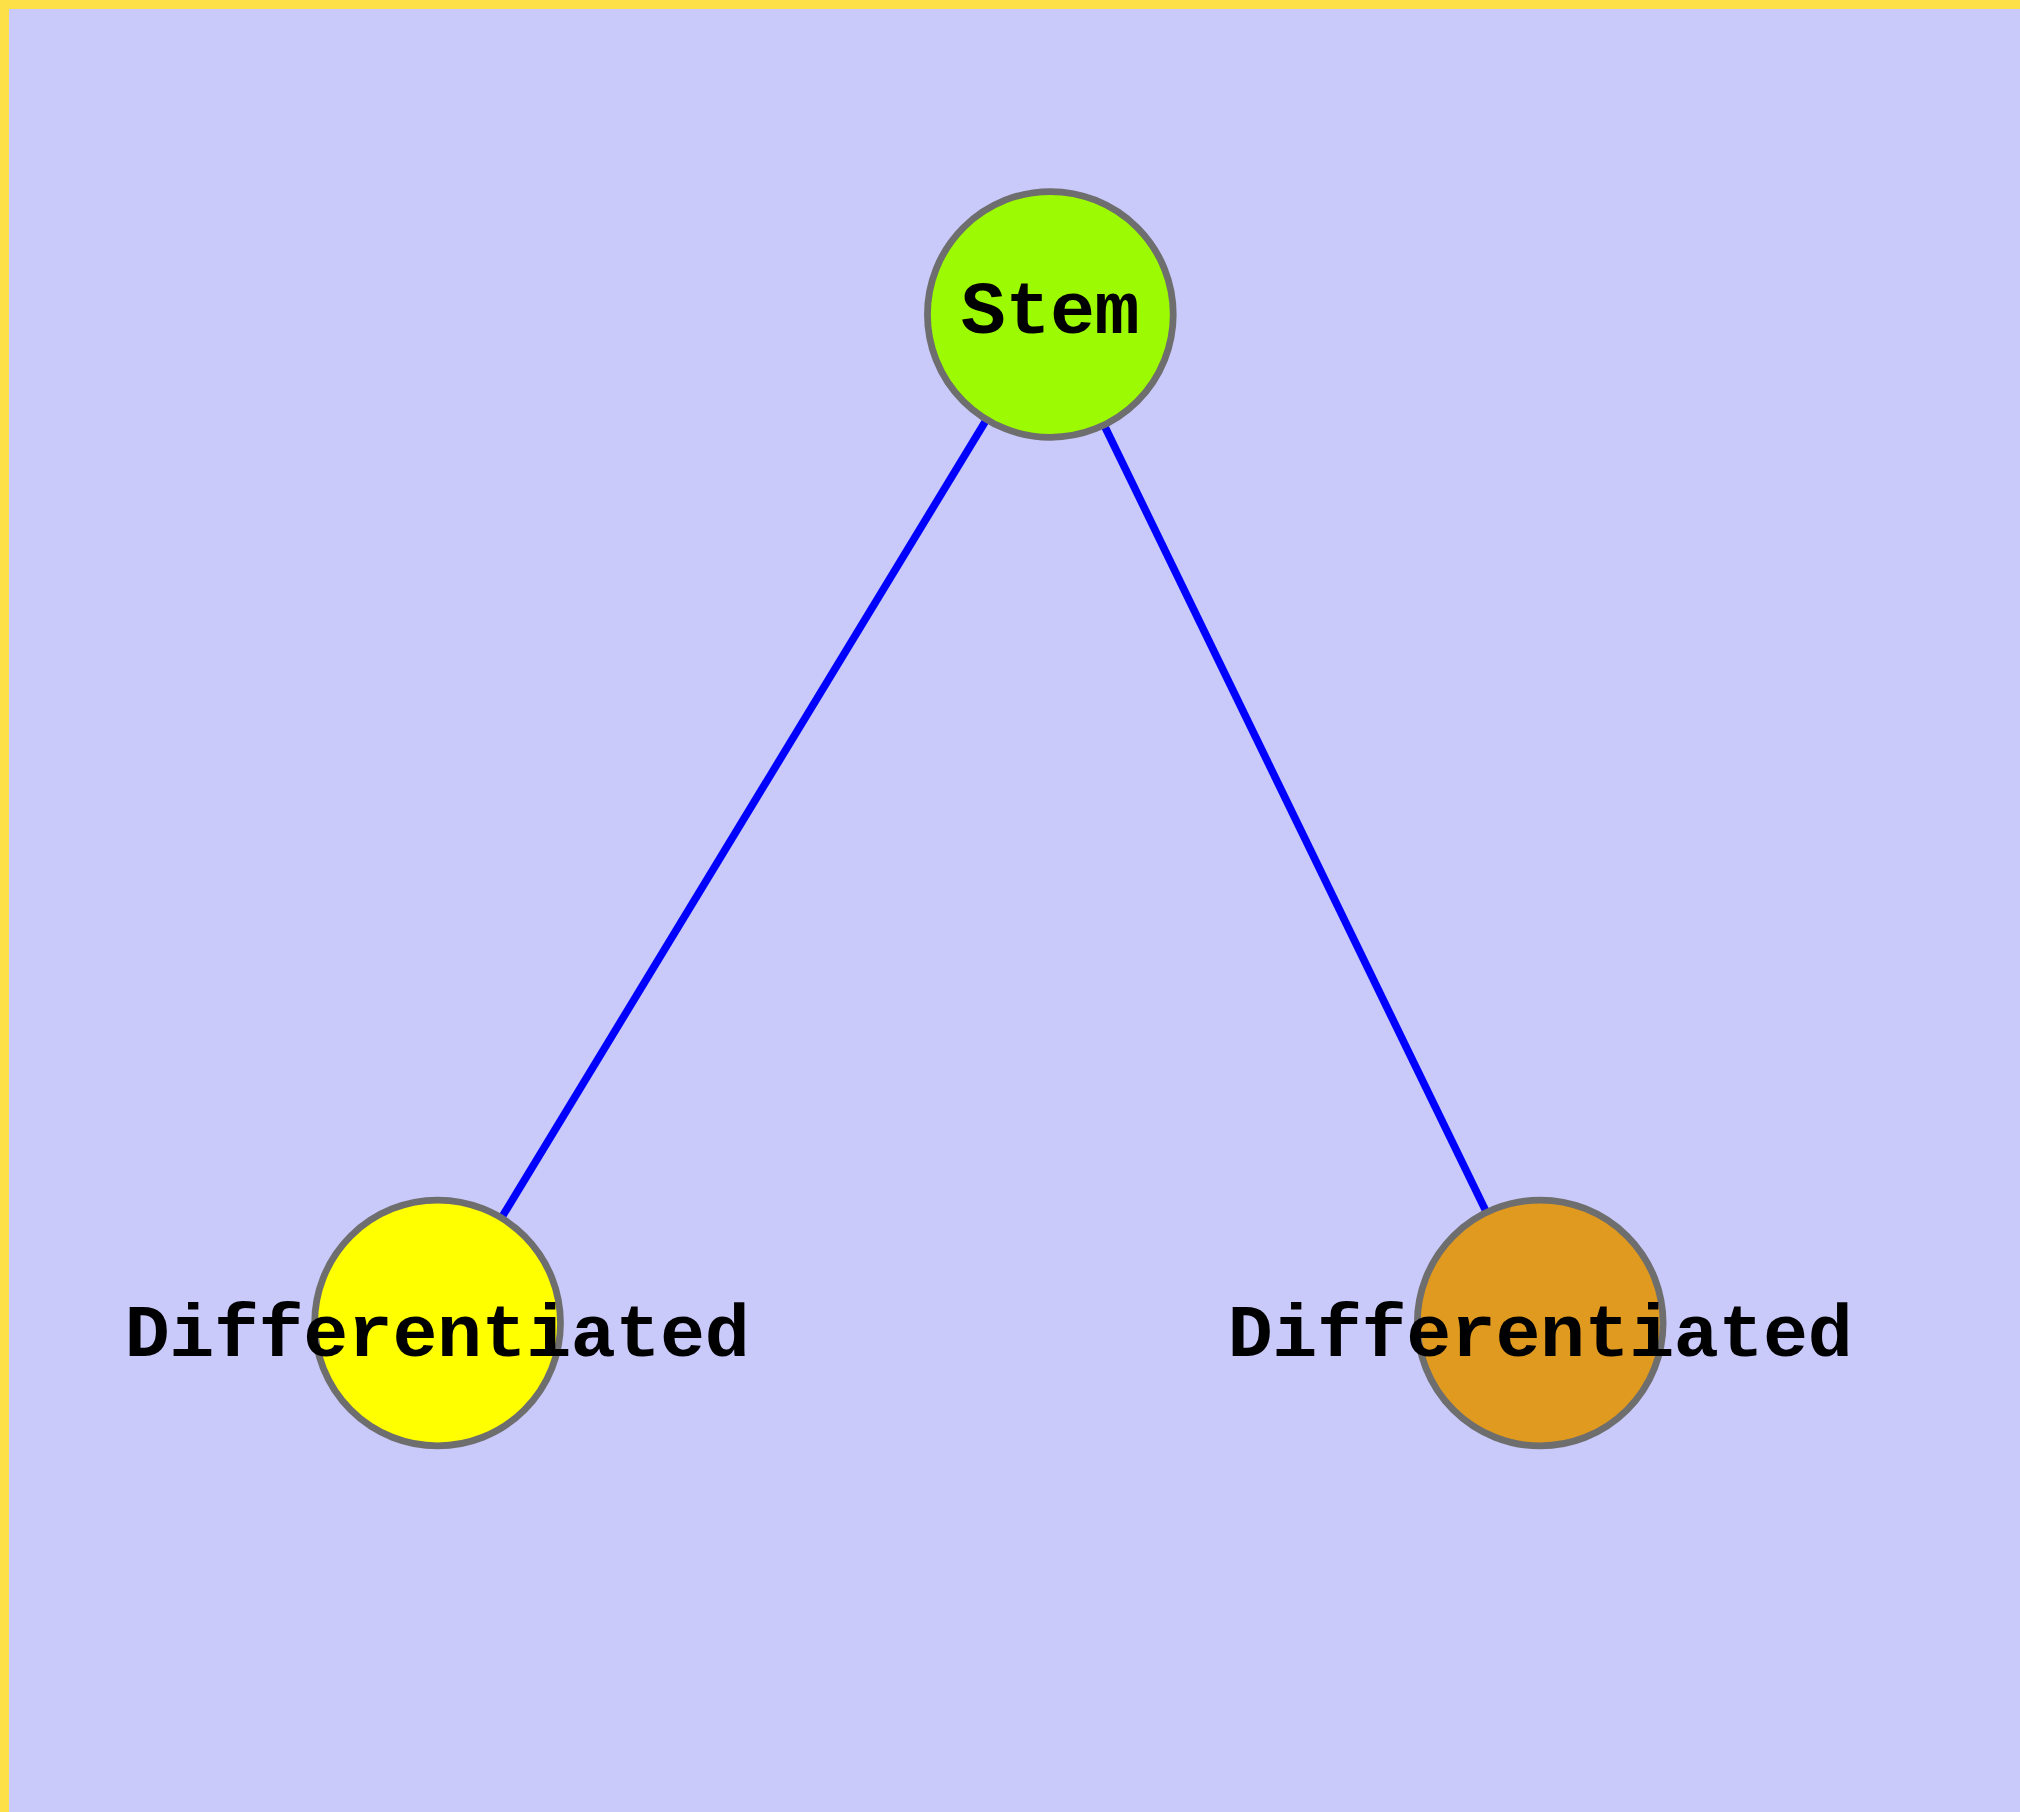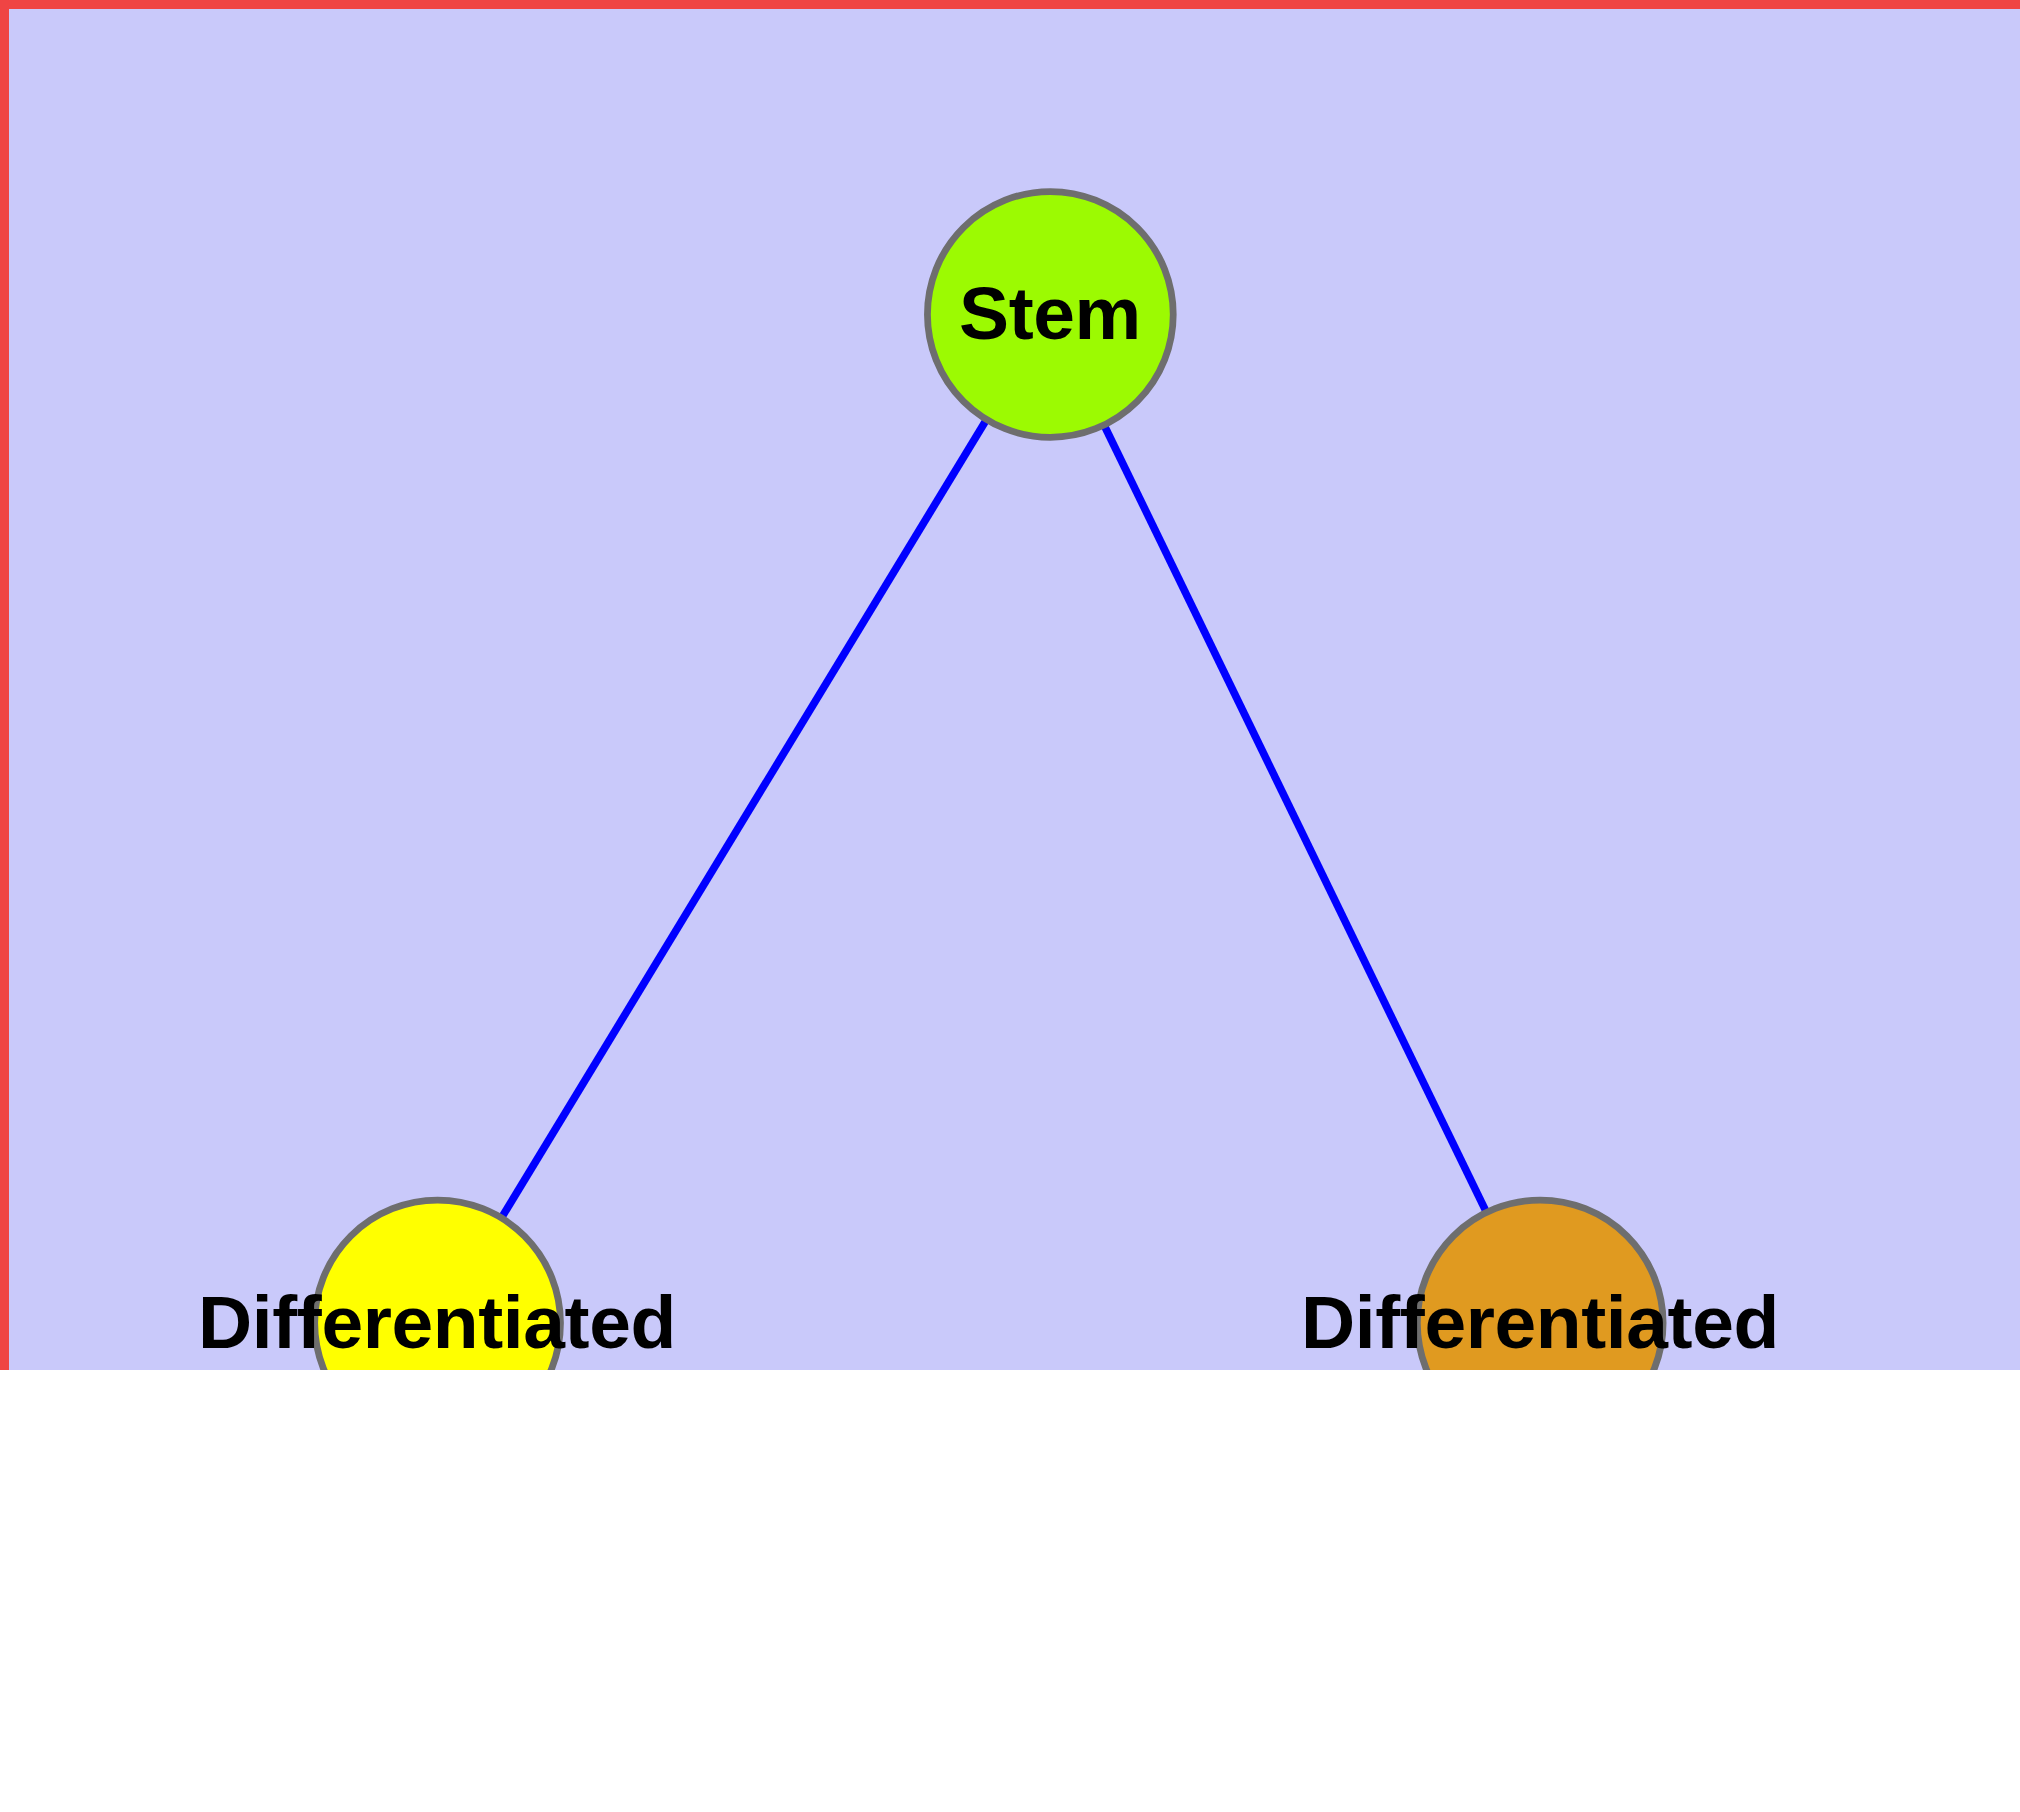--- a/index.html
+++ b/index.html
@@ -3,24 +3,24 @@
 <meta charset="utf-8">
 <style>
   html, body {
     margin: 0;
     padding: 0;
     background: #ffffff;
   }
   #canvas {
     position: relative;
     width: 2021px;
-    height: 1370px;
-    background: #ef4444;
+    height: 1812px;
+    background: #fde047;
     overflow: hidden;
-    font-family: Liberation Sans, sans-serif;
+    font-family: Liberation Mono, monospace;
   }
   #plot-area {
     position: absolute;
     left: 8.5px;
     top: 8.5px;
     width: 2012px;
     height: 1804px;
     background: #c9c9fa;
   }
   #graph-svg {
@@ -35,21 +35,21 @@
     color: #000000;
     font-weight: bold;
     text-align: center;
     white-space: pre;
     line-height: 1.06;
     letter-spacing: -0.4px;
     transform: translate(-50%, -50%);
     pointer-events: none;
   }
   .label-stem { font-size: 75px; }
-  .label-multi { font-size: 75px; }
+  .label-multi { font-size: 75px; margin-top: 14px; }
 </style>
 </head>
 <body>
 
 <div id="canvas">
   <div id="plot-area"></div>
 
   <svg id="graph-svg" viewBox="0 0 2384 2138">
     <g id="edge-layer">
         <line x1="1163.710130218184" y1="494.92108580962804" x2="591.289869781816" y2="1437.078914190372" stroke="#0000ff" stroke-width="9" stroke-linecap="butt"></line>

